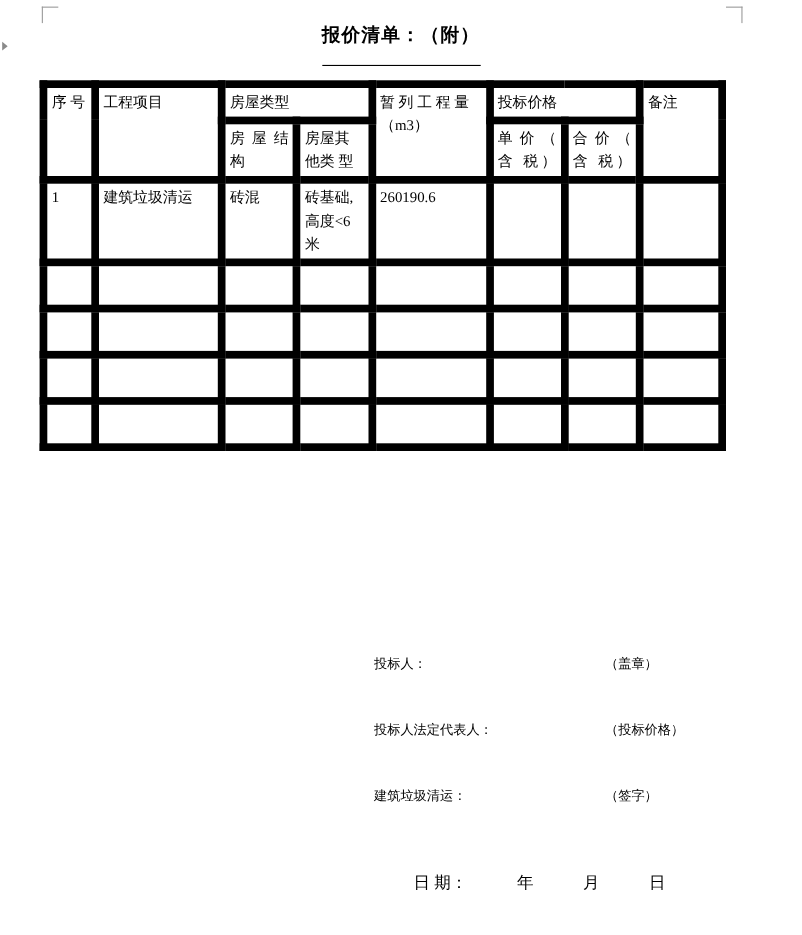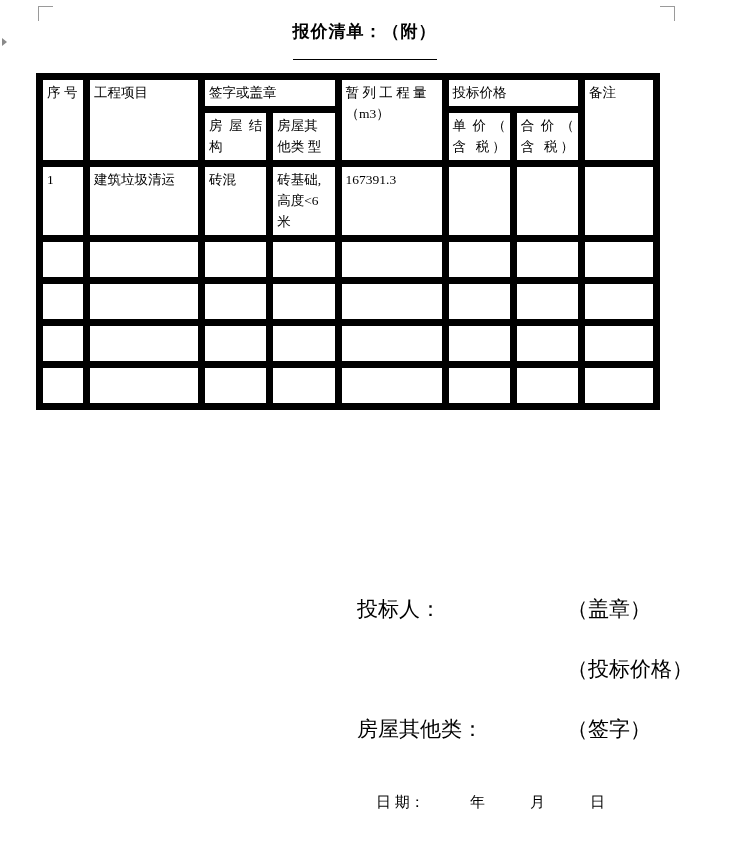--- a/index.html
+++ b/index.html
@@ -87,24 +87,24 @@
   td.c-remark  { width: 60px;  }
   .justify {
     text-align: justify;
     text-align-last: justify;
   }
   .empty-row td { height: 30px; }
 
   
   .sign-block {
     position: absolute;
-    left: 357px;
+    left: 340px;
     top: 595px;
     width: 350px;
-    font-size: 21px;
+    font-size: 12px;
   }
   .sign-row {
     position: relative;
     height: 60px;
     white-space: nowrap;
   }
   .sign-row .lbl { position: absolute; left: 0; }
   .sign-row .val { position: absolute; text-align: right; }
 
   .date-row {
@@ -129,38 +129,38 @@
 
 <div class="doc-title">
   <span>报价清单：（附）</span>
 </div>
 
 <table class="quote">
   <tbody>
       <tr>
     <td class="c-no" rowspan="2">序 号</td>
     <td class="c-proj" rowspan="2">工程项目</td>
-    <td colspan="2">签字或盖章</td>
+    <td colspan="2">房屋类型</td>
     <td class="c-qty" rowspan="2">暂 列 工 程 量（m3）</td>
     <td colspan="2">投标价格</td>
     <td class="c-remark" rowspan="2">备注</td>
   </tr>
   <tr>
     <td class="c-struct justify">房 屋 结 构</td>
     <td class="c-other">房屋其他类 型</td>
     <td class="c-unit justify">单 价 （ 含 税）</td>
     <td class="c-total justify">合 价 （ 含 税）</td>
   </tr>
 
   <tr>
     <td class="c-no">1</td>
     <td class="c-proj">建筑垃圾清运</td>
     <td class="c-struct">砖混</td>
     <td class="c-other">砖基础,高度&lt;6 米</td>
-    <td class="c-qty">167391.3</td>
+    <td class="c-qty">260190.6</td>
     <td class="c-unit"></td>
     <td class="c-total"></td>
     <td class="c-remark"></td>
   </tr>
 
   <tr class="empty-row">
     <td class="c-no"></td>
     <td class="c-proj"></td>
     <td class="c-struct"></td>
     <td class="c-other"></td>
@@ -204,24 +204,25 @@
   </tr>
 </tbody>
   </table>
 
 <div class="sign-block">
   <div class="sign-row">
     <span class="lbl">投标人：</span>
     <span class="val" style="left:210px">（盖章）</span>
   </div>
   <div class="sign-row">
+    <span class="lbl">投标人法定代表人：</span>
     <span class="val" style="left:210px">（投标价格）</span>
   </div>
   <div class="sign-row">
-    <span class="lbl">房屋其他类：</span>
+    <span class="lbl">建筑垃圾清运：</span>
     <span class="val" style="left:210px">（签字）</span>
   </div>
 </div>
 
 <div class="date-row">
   <span class="d-lbl">日 期：</span>
   <span class="d-y">年</span>
   <span class="d-m">月</span>
   <span class="d-d">日</span>
 </div>

